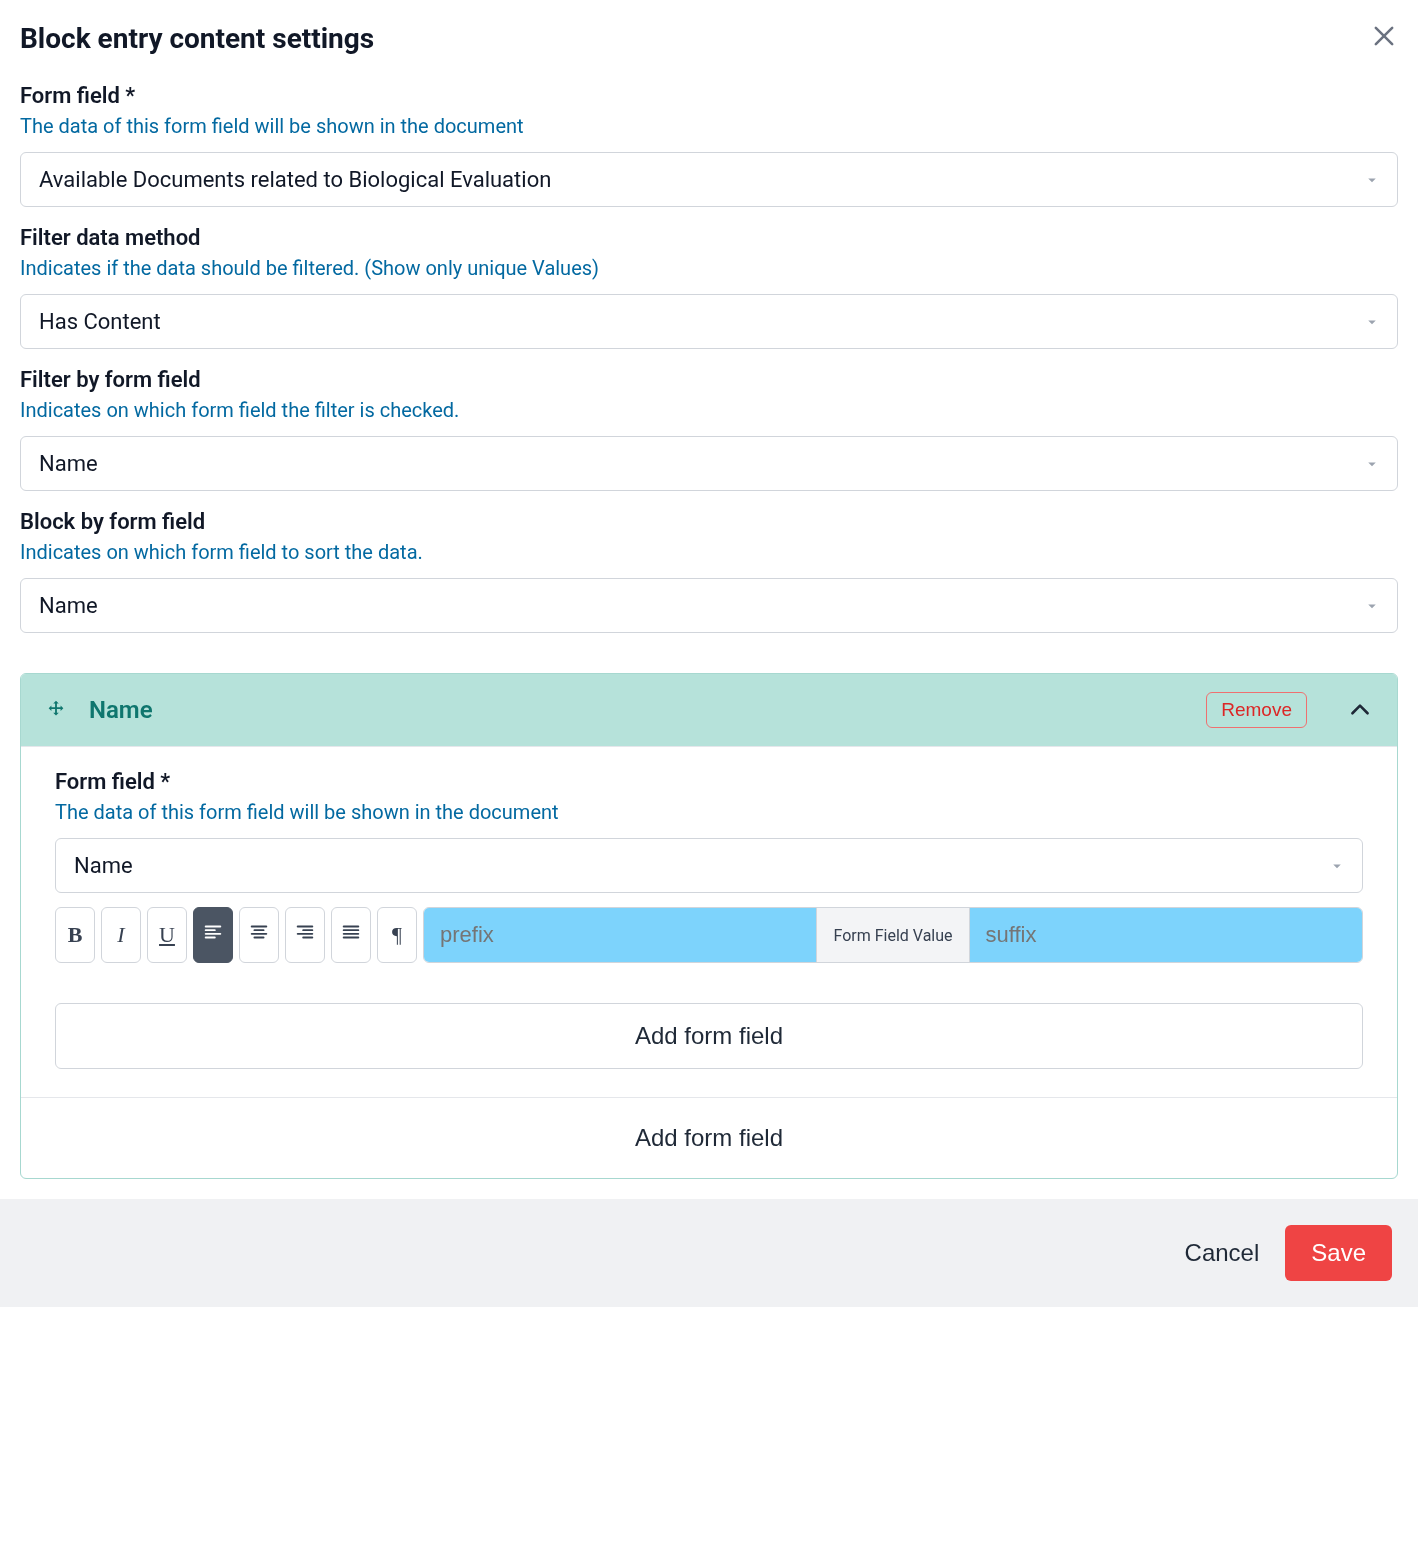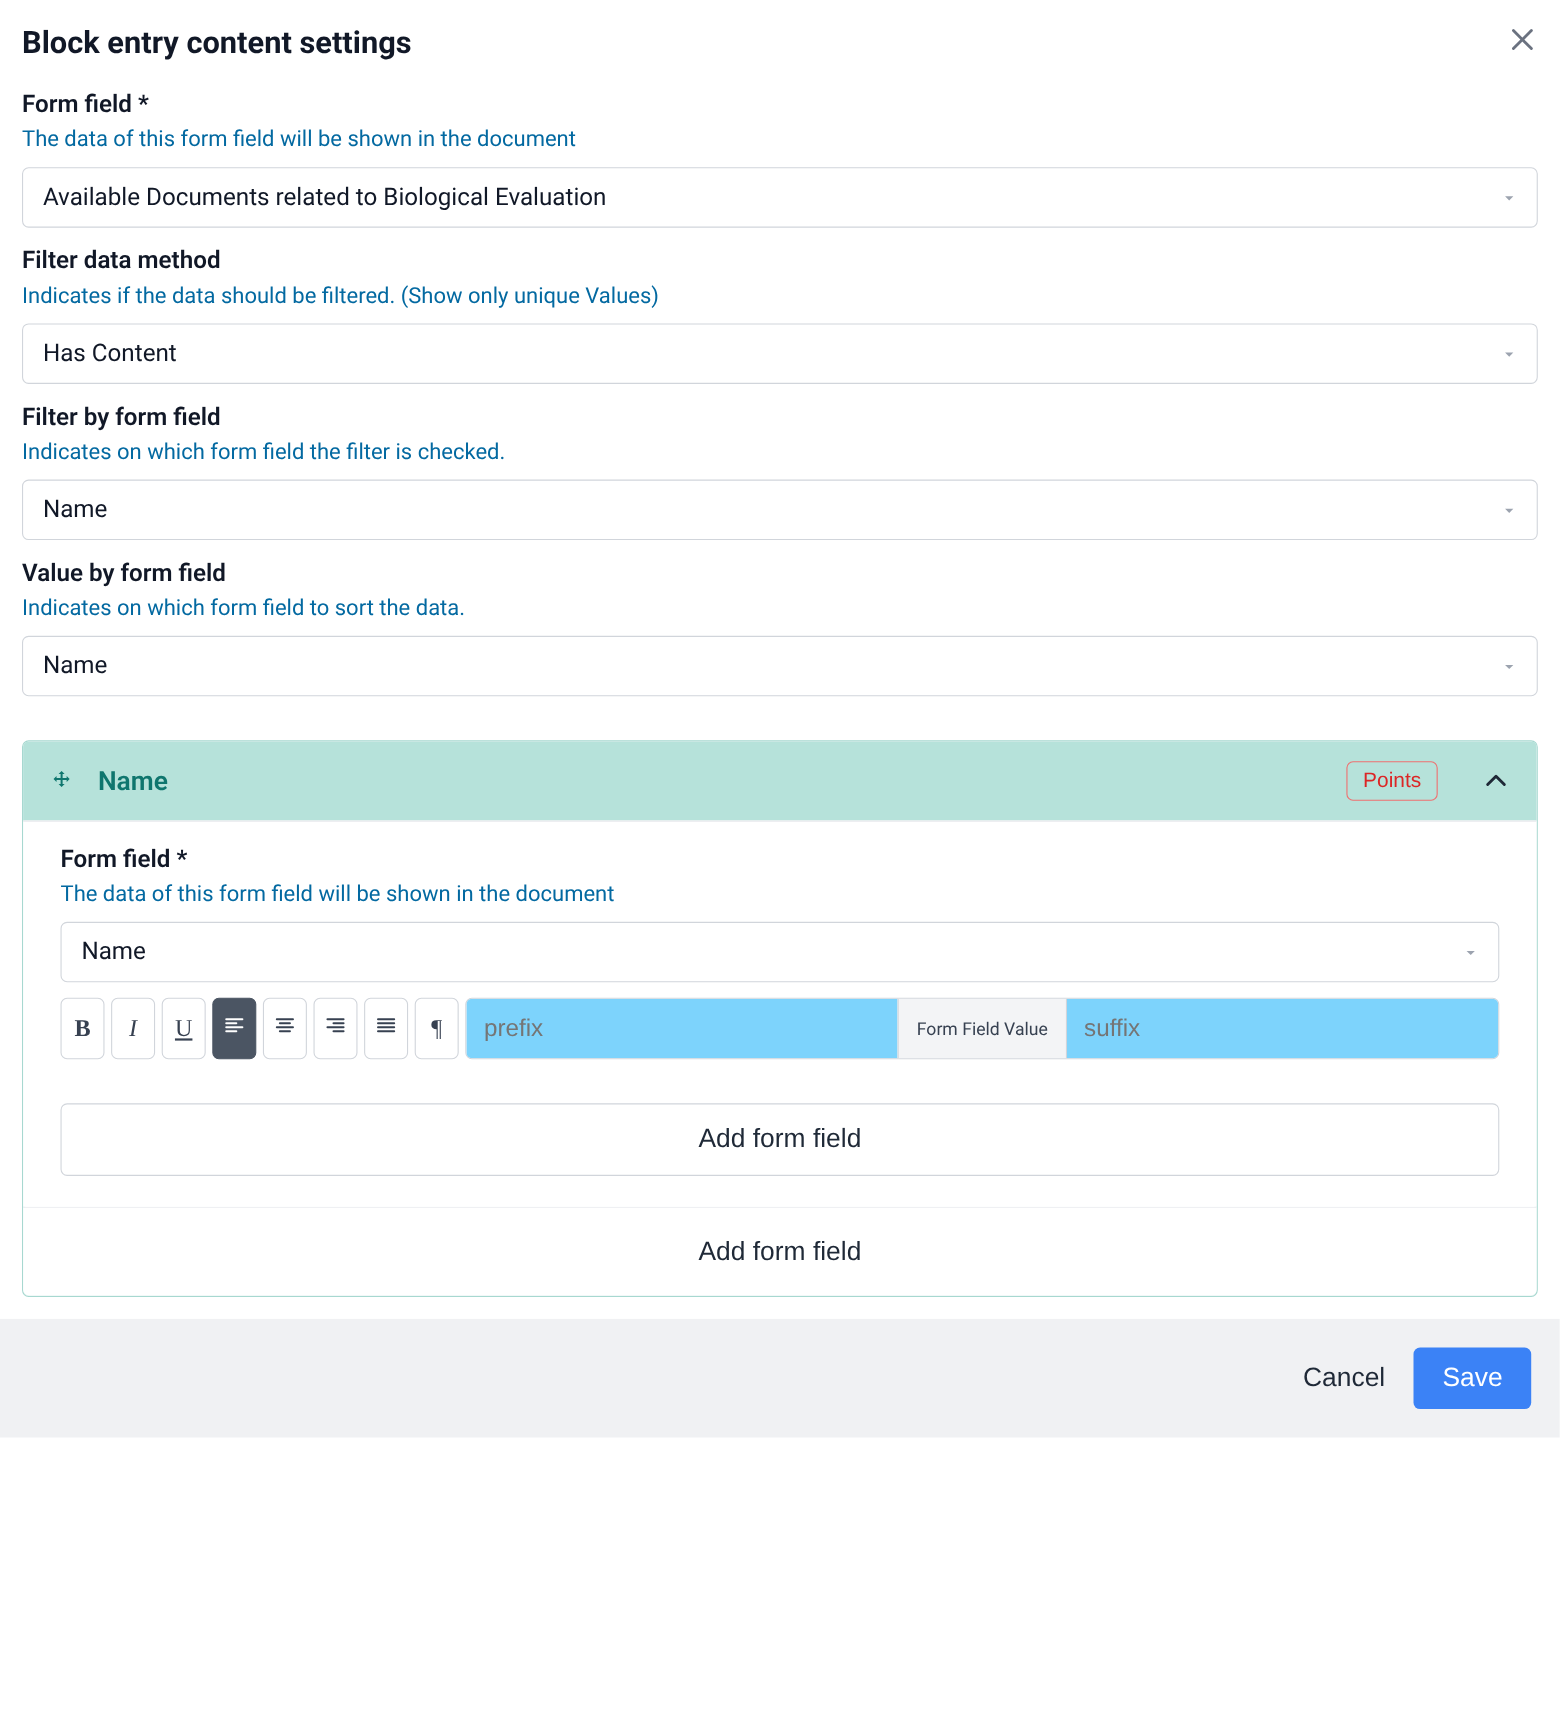--- a/index.html
+++ b/index.html
@@ -213,21 +213,21 @@
       align-items: center;
     }
     .cancel-btn {
       background: none;
       border: none;
       font-size: 24px;
       color: #1f2937;
       cursor: pointer;
     }
     .save-btn {
-      background: #3b82f6;
+      background: #ef4444;
       border: none;
       color: #fff;
       font-size: 24px;
       padding: 14px 26px;
       border-radius: 6px;
       cursor: pointer;
       font-weight: 500;
     }
     .underline { text-decoration: underline; }
   </style>
@@ -277,39 +277,39 @@
       <div class="field-desc">Indicates on which form field the filter is checked.</div>
       <div class="select">
         <span>Name</span>
         <span class="caret"><svg viewBox="0 0 24 24" fill="currentColor">
               <path d="M7 10l5 5 5-5z"></path>
             </svg></span>
       </div>
     </div>
 
     <div class="field-group">
-      <div class="field-label">Value by form field</div>
+      <div class="field-label">Block by form field</div>
       <div class="field-desc">Indicates on which form field to sort the data.</div>
       <div class="select">
         <span>Name</span>
         <span class="caret"><svg viewBox="0 0 24 24" fill="currentColor">
               <path d="M7 10l5 5 5-5z"></path>
             </svg></span>
       </div>
     </div>
 
     <div class="panel">
       <div class="panel-header">
         <span class="move-handle">
           <svg viewBox="0 0 24 24" fill="currentColor">
               <path d="M12 2l3 3h-2v4h4V7l3 3-3 3v-2h-4v4h2l-3 3-3-3h2v-4H7v2l-3-3 3-3v2h4V5H9l3-3z"></path>
             </svg>
         </span>
         <div class="panel-title">Name</div>
-        <button class="remove-btn">Points</button>
+        <button class="remove-btn">Remove</button>
         <button class="collapse-btn">
           <span>
             <svg viewBox="0 0 24 24" fill="none" stroke="currentColor" stroke-width="2.4" stroke-linecap="round" stroke-linejoin="round">
                 <polyline points="5 15 12 8 19 15"></polyline>
               </svg>
           </span>
         </button>
       </div>
       <div class="panel-body">
         <div class="field-label">Form field *</div>

